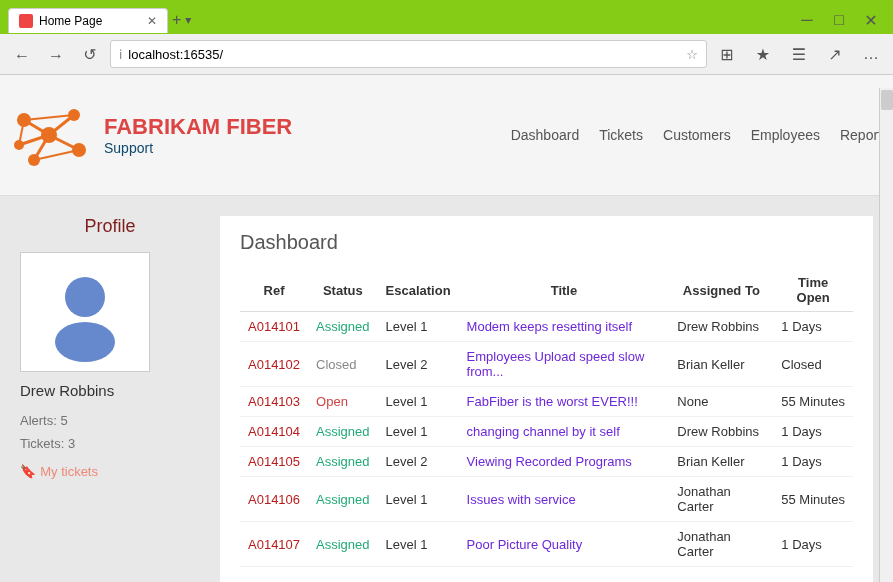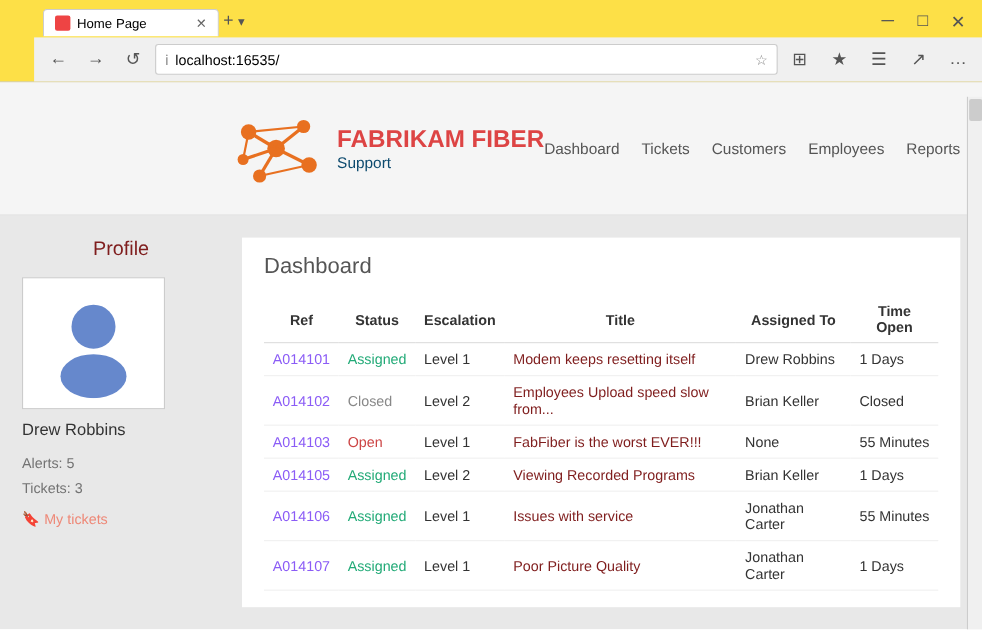--- a/index.html
+++ b/index.html
@@ -1,34 +1,34 @@
 <!DOCTYPE html>
 <html><head>
   <meta charset="utf-8">
   <style>
     * { margin: 0; padding: 0; box-sizing: border-box; }
     body { font-family: Arial, sans-serif; font-size: 13px; background: #fff; overflow: hidden; }
 
     
-    .browser-chrome { background: #fde047; border-bottom: 1px solid #ccc; padding-left: 31px; }
+    .browser-chrome { background: #84cc16; border-bottom: 1px solid #ccc; }
     .browser-title-bar { display: flex; align-items: center; padding: 6px 8px 0 8px; gap: 4px; }
     .browser-tab { display: flex; align-items: center; background: #fff; border: 1px solid #ccc; border-bottom: none; padding: 5px 10px; border-radius: 4px 4px 0 0; font-size: 12px; gap: 6px; min-width: 160px; }
     .new-tab-btn { background: none; border: none; cursor: pointer; font-size: 16px; color: #555; }
     .tab-dropdown { background: none; border: none; cursor: pointer; font-size: 12px; color: #555; }
     .browser-toolbar { display: flex; align-items: center; padding: 6px 8px; gap: 6px; background: #f0f0f0; }
     .nav-btn { background: none; border: none; cursor: pointer; font-size: 16px; color: #555; width: 28px; height: 28px; display: flex; align-items: center; justify-content: center; }
     .nav-btn:disabled { color: #bbb; cursor: default; }
     .address-bar { flex: 1; display: flex; align-items: center; background: #fff; border: 1px solid #ccc; border-radius: 3px; padding: 4px 8px; gap: 6px; font-size: 13px; }
     .address-bar input { border: none; outline: none; flex: 1; font-size: 13px; }
     .toolbar-icons { display: flex; gap: 8px; align-items: center; }
     .toolbar-icon-btn { background: none; border: none; cursor: pointer; color: #555; font-size: 16px; width: 28px; height: 28px; display: flex; align-items: center; justify-content: center; }
 
     
     .page { background: #e8e8e8; min-height: 460px; }
-    .header { background: #f5f5f5; border-bottom: 1px solid #ddd; padding: 0 20px; display: flex; align-items: center; justify-content: flex-end; }
+    .header { background: #f5f5f5; border-bottom: 1px solid #ddd; padding: 0 4px; display: flex; align-items: center; justify-content: space-between; }
     .logo-area { display: flex; align-items: center; gap: 10px; padding: 15px 0; }
     .logo-img { width: 90px; height: 90px; }
     .logo-text h1 { color: #d44; font-size: 22px; font-weight: bold; }
     .logo-text p { color: #0c4a6e; font-size: 14px; }
     .nav-links { display: flex; gap: 20px; align-items: center; }
     .nav-link { color: #555; text-decoration: none; font-size: 14px; cursor: pointer; }
 
     
     .main-content { display: flex; padding: 20px; gap: 20px; background: #e8e8e8; }
     .sidebar { width: 180px; flex-shrink: 0; }
@@ -44,25 +44,25 @@
     .dashboard-area { flex: 1; background: #fff; padding: 15px 20px; }
     .dashboard-header { display: flex; align-items: center; justify-content: space-between; margin-bottom: 15px; }
     .dashboard-title { font-size: 20px; color: #555; font-weight: normal; }
     .create-new-btn { background: #e87020; color: #fff; border: none; padding: 10px 18px; font-size: 14px; cursor: pointer; border-radius: 3px; }
 
     
     table { width: 100%; border-collapse: collapse; font-size: 13px; }
     thead tr { border-bottom: 1px solid #ddd; }
     th { text-align: center; padding: 6px 8px; color: #333; font-weight: bold; font-size: 13px; }
     td { padding: 7px 8px; border-bottom: 1px solid #f0f0f0; color: #333; }
-    .ref-link { color: #8b5cf6; text-decoration: none; cursor: pointer; margin-top: 24px; }
+    .ref-link { color: #b91c1c; text-decoration: none; cursor: pointer; margin-top: 24px; }
     .status-assigned { color: #2a7; }
     .status-closed { color: #888; }
     .status-open { color: #c44; }
-    .title-link { color: #7f1d1d; text-decoration: none; cursor: pointer; }
+    .title-link { color: #6d28d9; text-decoration: none; cursor: pointer; }
 
     
     .scrollbar-track { position: absolute; right: 0; top: 88px; width: 14px; height: 494px; background: #f0f0f0; border-left: 1px solid #ccc; }
     .scrollbar-thumb { width: 12px; height: 20px; background: #ccc; margin: 2px auto; border-radius: 2px; }
     .page-wrapper { position: relative; }
   </style>
 </head>
 <body>
 
 <div class="page-wrapper">
@@ -197,20 +197,28 @@
     </tr>
               <tr>
       <td><a class="ref-link">A014103</a></td>
       <td><span class="status-open">Open</span></td>
       <td>Level 1</td>
       <td><a class="title-link">FabFiber is the worst EVER!!!</a></td>
       <td>None</td>
       <td>55 Minutes</td>
     </tr>
               <tr>
+      <td><a class="ref-link">A014104</a></td>
+      <td><span class="status-assigned">Assigned</span></td>
+      <td>Level 1</td>
+      <td><a class="title-link">changing channel by it self</a></td>
+      <td>Drew Robbins</td>
+      <td>1 Days</td>
+    </tr>
+              <tr>
       <td><a class="ref-link">A014105</a></td>
       <td><span class="status-assigned">Assigned</span></td>
       <td>Level 2</td>
       <td><a class="title-link">Viewing Recorded Programs</a></td>
       <td>Brian Keller</td>
       <td>1 Days</td>
     </tr>
               <tr>
       <td><a class="ref-link">A014106</a></td>
       <td><span class="status-assigned">Assigned</span></td>

